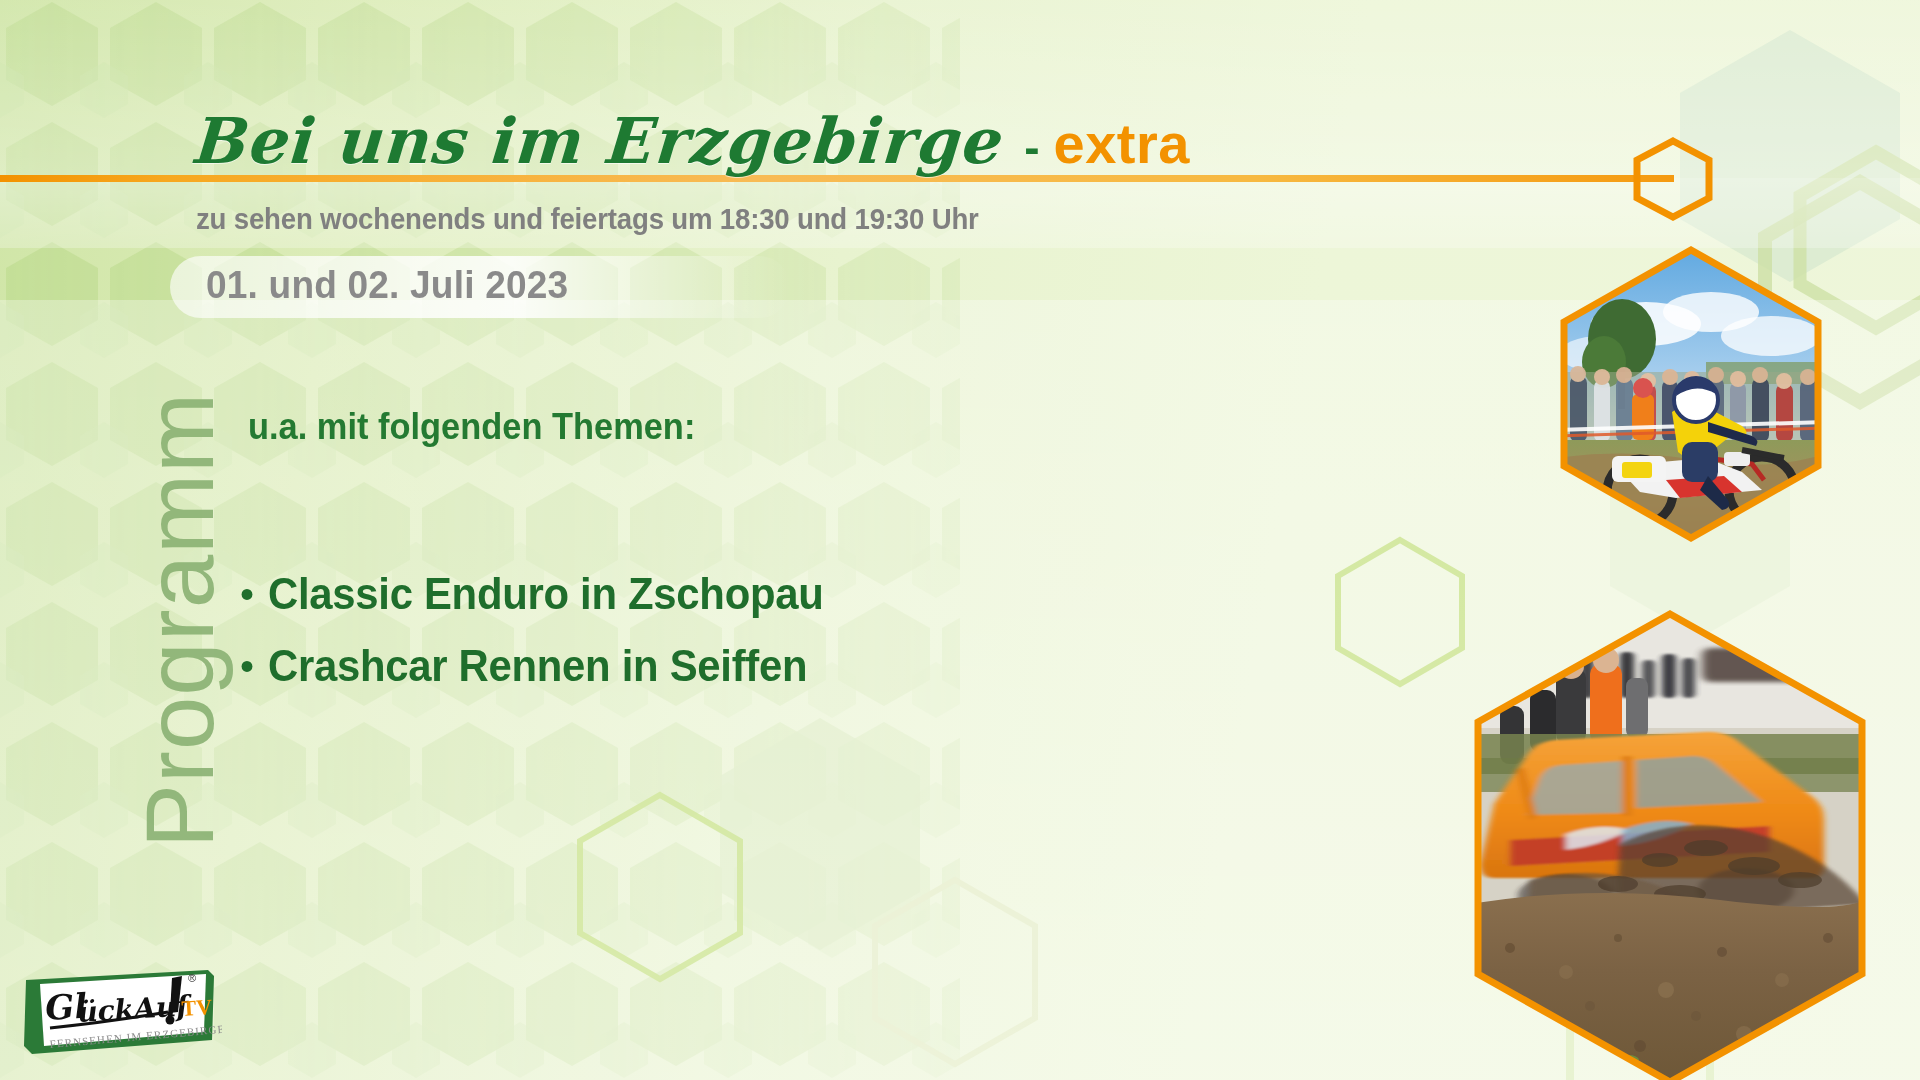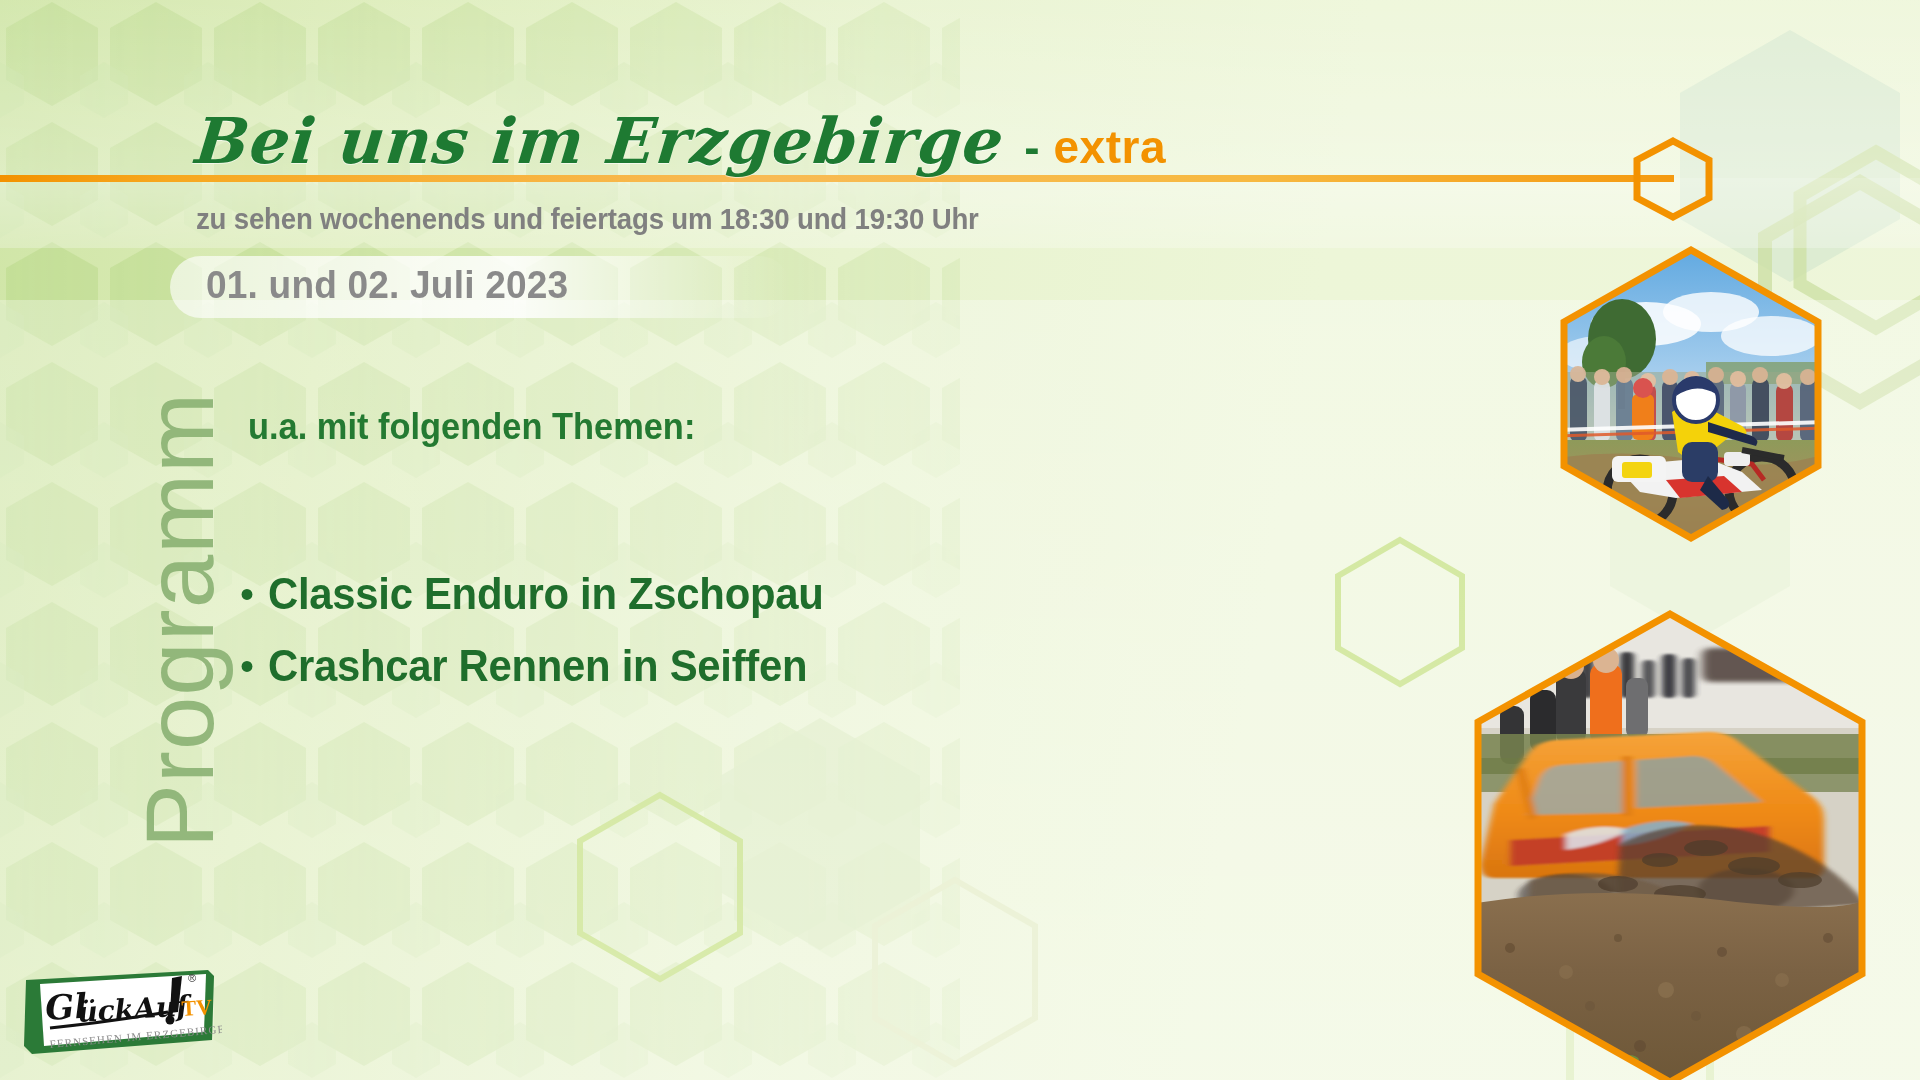--- a/index.html
+++ b/index.html
@@ -71,21 +71,21 @@
   .title-dash {
     font-family: "Liberation Sans", sans-serif;
     font-weight: 700;
     font-size: 46px;
     color: #1e7a32;
     margin: 0 14px 0 20px;
   }
   .title-extra {
     font-family: "Liberation Sans", sans-serif;
     font-weight: 700;
-    font-size: 46px;
+    font-size: 56px;
     color: #f39200;
     letter-spacing: .5px;
   }
 
   .subtitle {
     position: absolute;
     left: 196px; top: 202px;
     font-family: "Liberation Sans", sans-serif;
     font-weight: 700;
     font-size: 30px;

